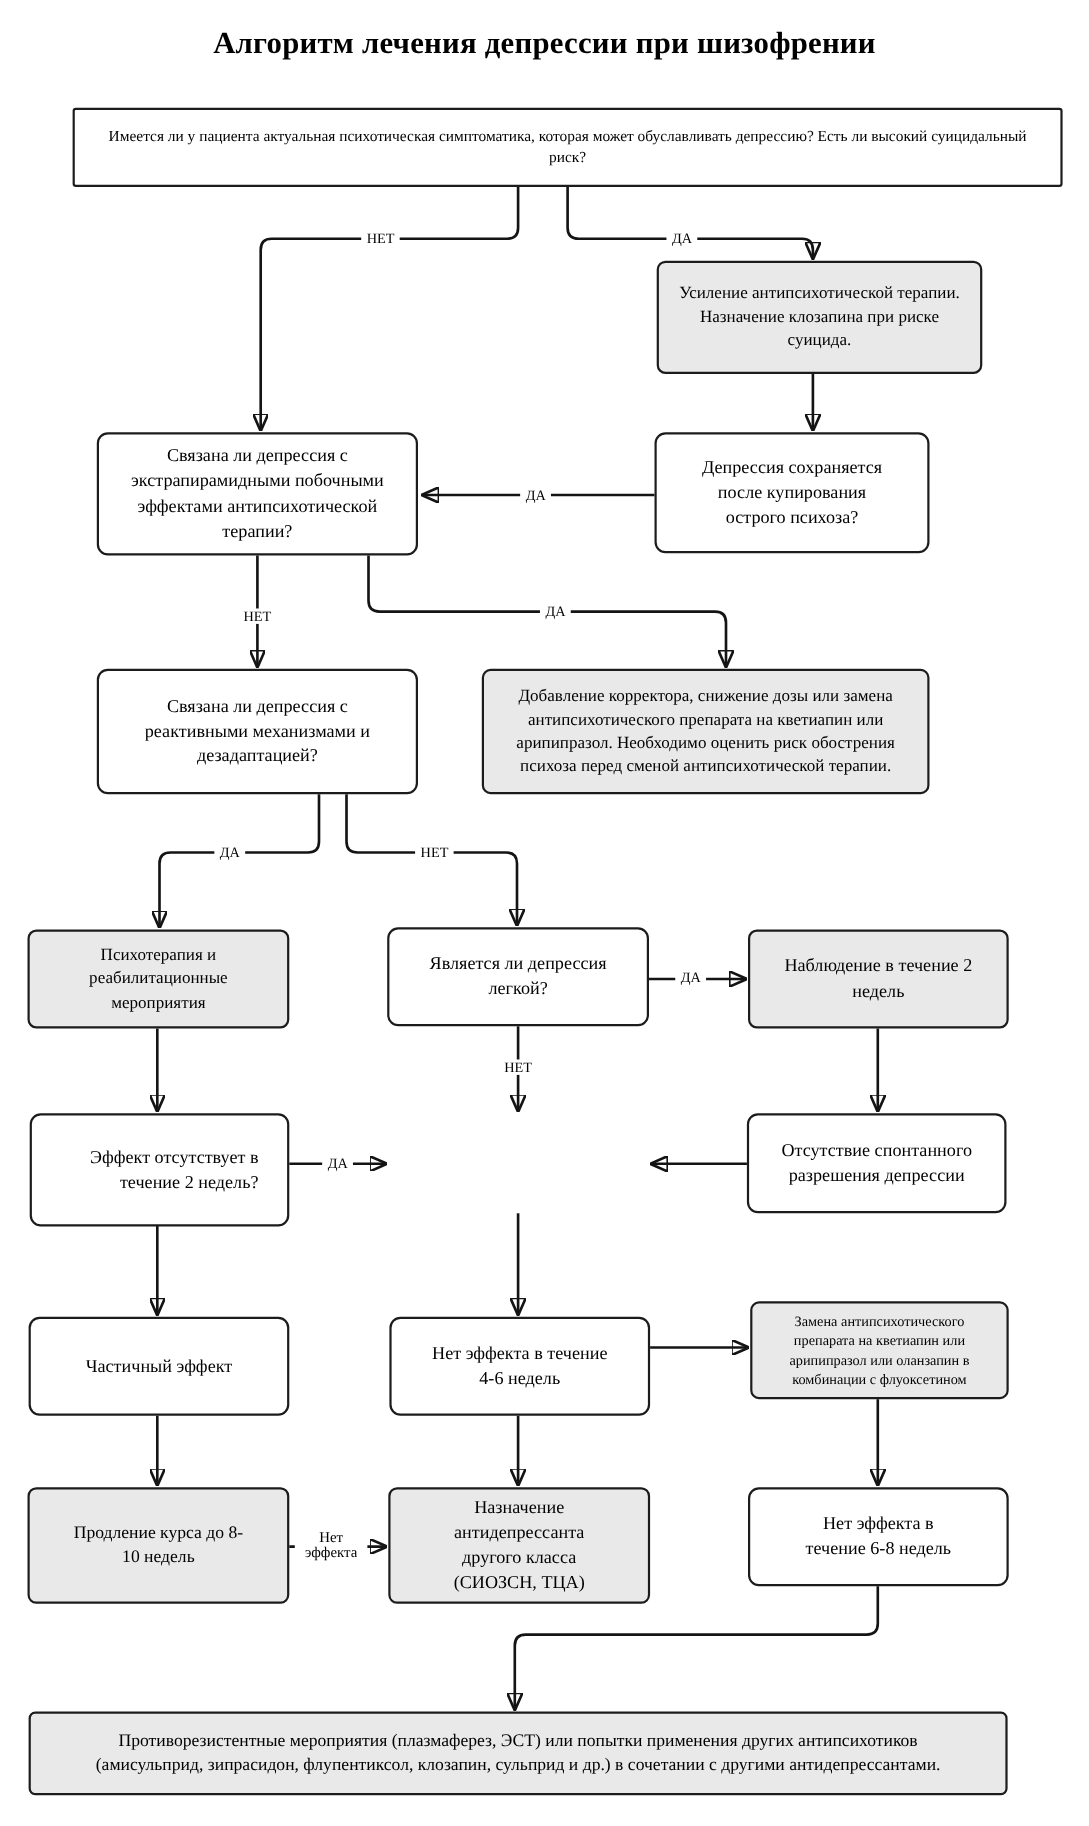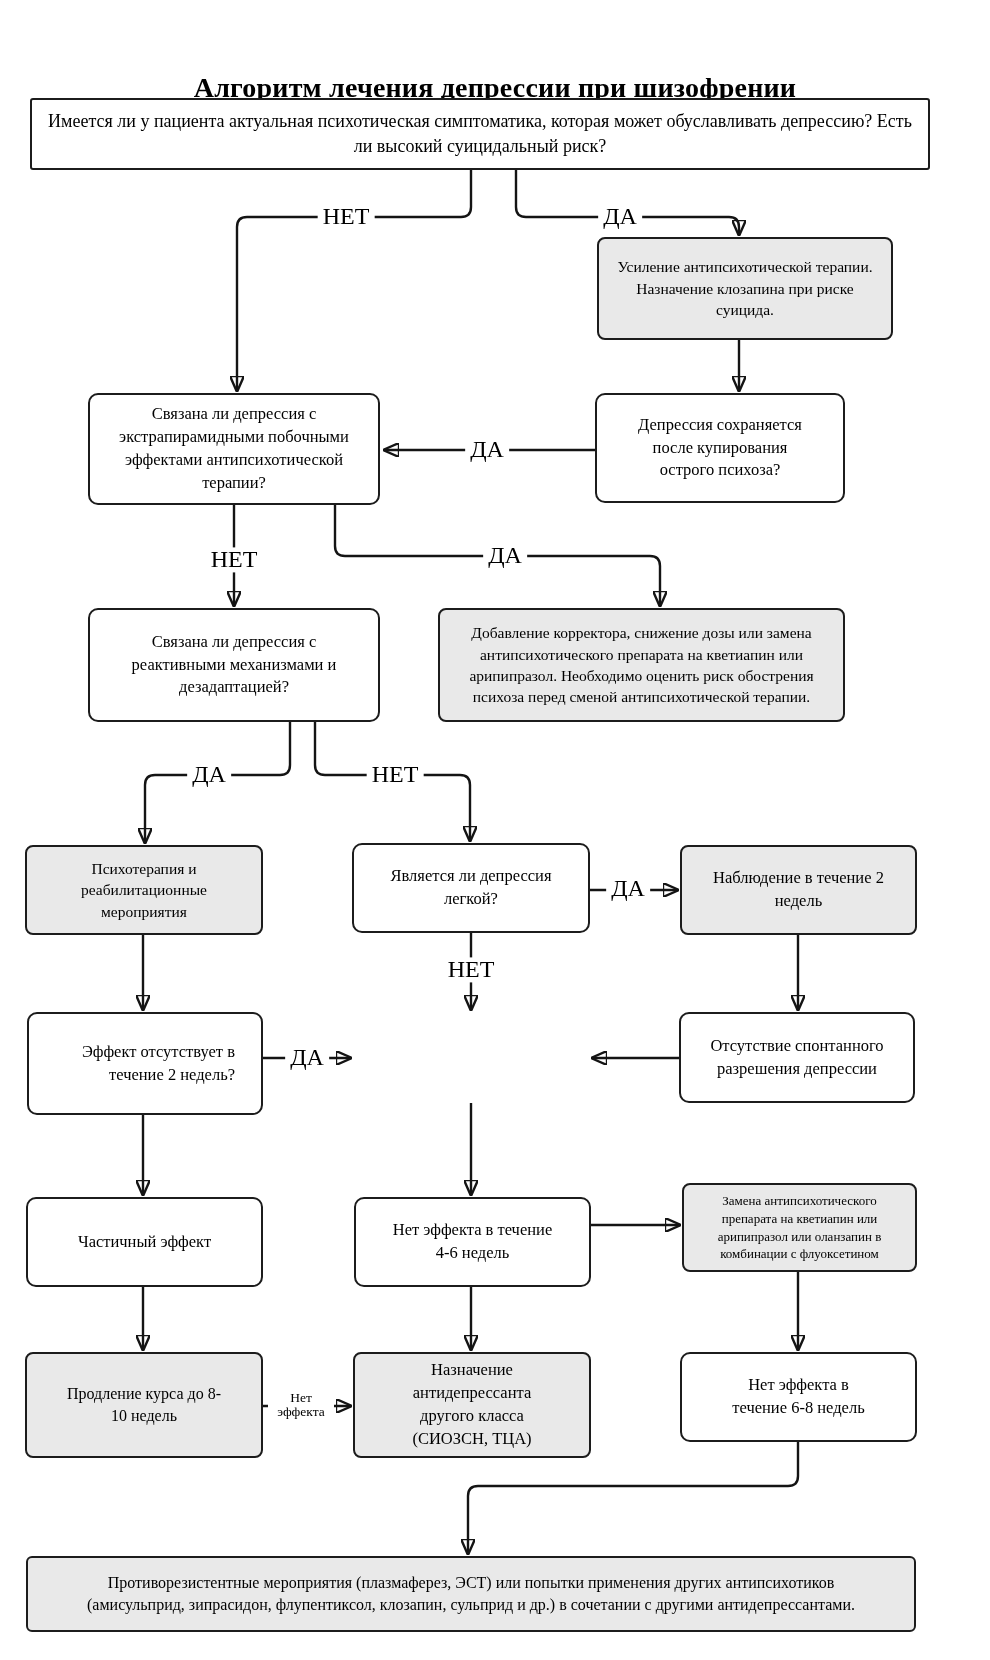--- a/index.html
+++ b/index.html
@@ -12,41 +12,41 @@
     --text:#000000;
   }
   html,body{margin:0;padding:0;background:var(--background);}
   .canvas{
     position:relative;width:990px;height:1660px;margin:0 auto;
     background:var(--background);overflow:hidden;
     font-family:"Liberation Serif","DejaVu Serif",serif;color:var(--text);
   }
   .page-title{
     position:absolute;left:0;top:24px;width:990px;text-align:center;
-    font-size:28px;font-weight:bold;letter-spacing:.2px;margin-top:48px;
+    font-size:28px;font-weight:bold;letter-spacing:.2px;
   }
   svg.edges{position:absolute;left:0;top:0;width:990px;height:1660px;}
   svg.edges path{fill:none;stroke:var(--line);stroke-width:2.4px;}
   .node{
     position:absolute;box-sizing:border-box;
     border:2px solid var(--border);background:var(--box_white);
     border-radius:10px;display:flex;align-items:center;justify-content:center;
     text-align:center;font-size:16.5px;line-height:1.38;padding:6px 14px;
   }
   .node.gray{background:var(--box_gray);border-radius:8px;}
   .node.sq{border-radius:3px;}
   .node.rad5{border-radius:6px;}
-  .fz18{font-size:18px;}
+  .fz18{font-size:14px;margin-left:36px;}
   .fz17{font-size:16px;}
   .fz15{font-size:15.5px;}
   .fz14{font-size:14px;}
   .fz13{font-size:13px;}
   .edge-label{
     position:absolute;transform:translate(-50%,-50%);
-    background:var(--background);padding:0 5px;font-size:24px;line-height:1.05;
+    background:var(--background);padding:0 5px;font-size:13px;line-height:1.05;
     text-align:center;white-space:nowrap;
   }
   .edge-label.small{font-size:13.5px;white-space:normal;width:62px;padding:0 2px;}
 </style>
 </head>
 <body>
 
 <div class="canvas">
 
   <div class="page-title">Алгоритм лечения депрессии при шизофрении</div>

